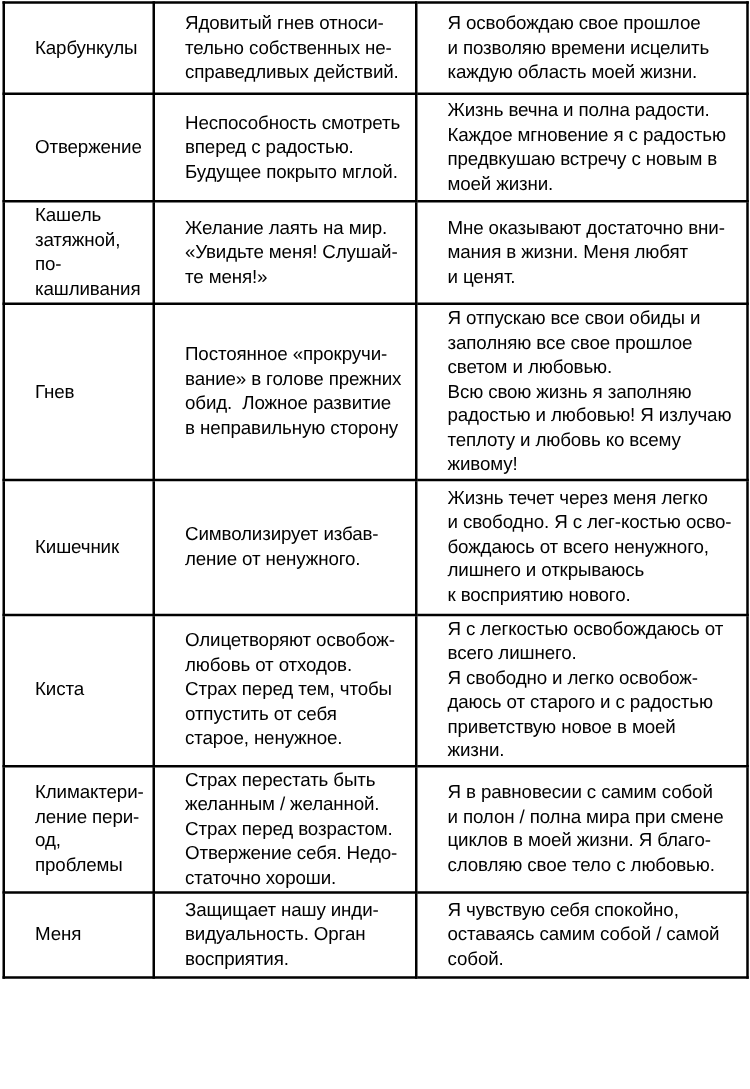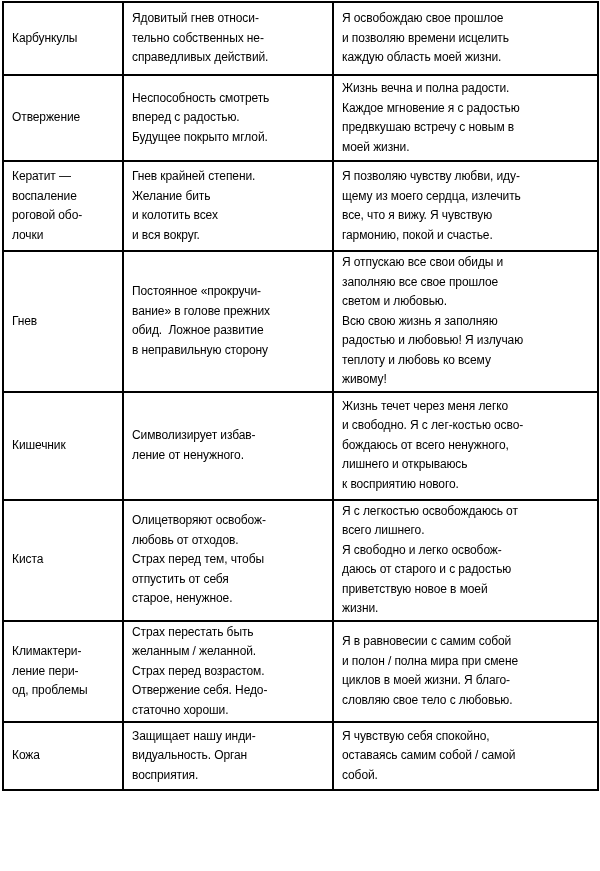--- a/index.html
+++ b/index.html
@@ -20,22 +20,22 @@
     table-layout: fixed;
     margin: 1px 0 0 2px;
     width: 595px;
   }
   col.c1 { width: 120px; }
   col.c2 { width: 210px; }
   col.c3 { width: 265px; }
   td.cell {
     border: 2px solid #000000;
     vertical-align: middle;
-    padding: 1px 4px 1px 8px;
-    font-size: 12px;
+    padding: 1px 4px 1px 24px;
+    font-size: 15px;
     line-height: 19.5px;
     letter-spacing: -0.1px;
     color: #000000;
     white-space: pre-wrap;
     overflow: hidden;
     margin-left: 36px;
   }
   tr.r1 { height: 73px; }
   tr.r2 { height: 86px; }
   tr.r3 { height: 70px; }
@@ -69,33 +69,30 @@
       <tr class="r2">
         <td class="cell">Отвержение</td>
         <td class="cell">Неспособность смотреть
 вперед с радостью.
 Будущее покрыто мглой.</td>
         <td class="cell">Жизнь вечна и полна радости.
 Каждое мгновение я с радостью
 предвкушаю встречу с новым в
 моей жизни.</td>
       </tr>
-      <tr class="r4">
-        <td class="cell">Кератит —
-воспаление
-роговой обо-
-лочки</td>
-        <td class="cell">Гнев крайней степени.
-Желание бить
-и колотить всех
-и вся вокруг.</td>
-        <td class="cell">Я позволяю чувству любви, иду-
-щему из моего сердца, излечить
-все, что я вижу. Я чувствую
-гармонию, покой и счастье.</td>
+      <tr class="r3">
+        <td class="cell">Кашель
+затяжной, по-
+кашливания</td>
+        <td class="cell">Желание лаять на мир.
+«Увидьте меня! Слушай-
+те меня!»</td>
+        <td class="cell">Мне оказывают достаточно вни-
+мания в жизни. Меня любят
+и ценят.</td>
       </tr>
       <tr class="r5">
         <td class="cell">Гнев</td>
         <td class="cell">Постоянное «прокручи-
 вание» в голове прежних
 обид.  Ложное развитие
 в неправильную сторону</td>
         <td class="cell">Я отпускаю все свои обиды и
 заполняю все свое прошлое
 светом и любовью.
@@ -136,21 +133,21 @@
 желанным / желанной.
 Страх перед возрастом.
 Отвержение себя. Недо-
 статочно хороши.</td>
         <td class="cell">Я в равновесии с самим собой
 и полон / полна мира при смене
 циклов в моей жизни. Я благо-
 словляю свое тело с любовью.</td>
       </tr>
       <tr class="r9">
-        <td class="cell">Кожа</td>
+        <td class="cell">Меня</td>
         <td class="cell">Защищает нашу инди-
 видуальность. Орган
 восприятия.</td>
         <td class="cell">Я чувствую себя спокойно,
 оставаясь самим собой / самой
 собой.</td>
       </tr>
     </tbody>
   </table>
 </div>

